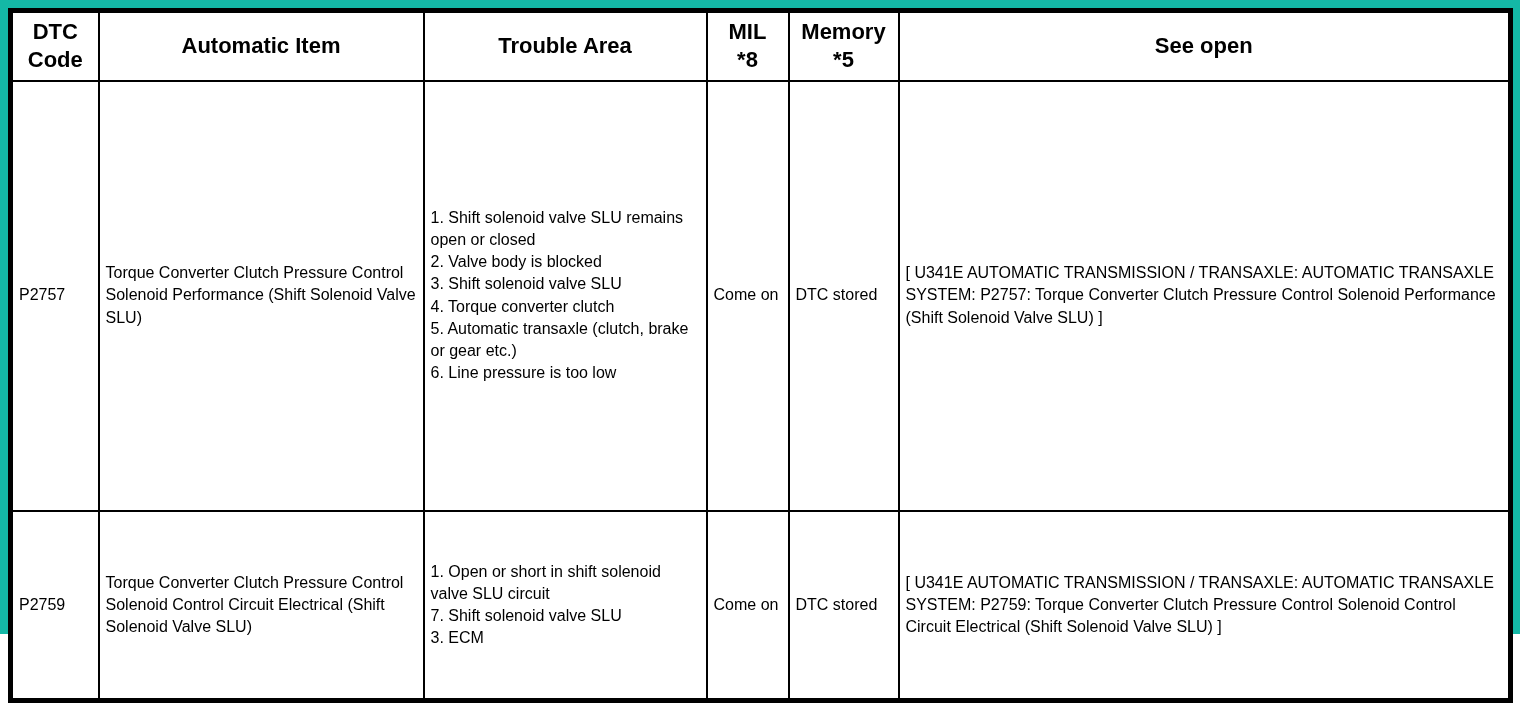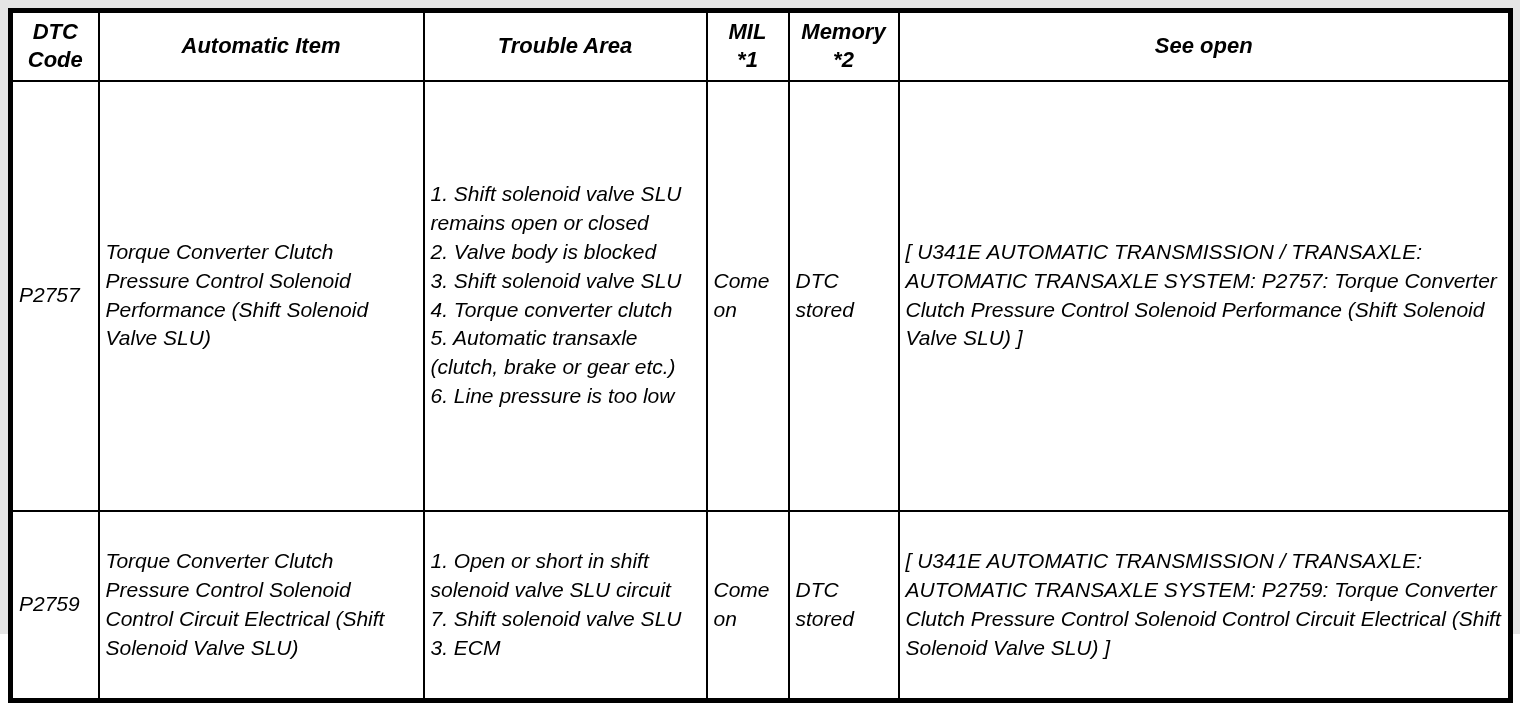--- a/index.html
+++ b/index.html
@@ -7,24 +7,23 @@
     padding: 0;
     background: #ffffff;
     width: 1520px;
     height: 710px;
     overflow: hidden;
   }
   .page {
     position: relative;
     width: 1520px;
     height: 634px;
-    background: #e5e5e5;
+    background: #14b8a6;
     font-family: "Liberation Sans", sans-serif;
     color: #000000;
-    font-style: italic;
   }
   table.dtc-table {
     position: absolute;
     left: 8px;
     top: 8px;
     width: 1500px;
     border-collapse: collapse;
     table-layout: fixed;
     border: 5px solid #000000;
     background: #ffffff;
@@ -39,21 +38,21 @@
   }
   table.dtc-table th {
     font-size: 22px;
     font-weight: bold;
     text-align: center;
     vertical-align: middle;
     line-height: 1.3;
     padding: 2px 4px;
   }
   table.dtc-table td {
-    font-size: 21px;
+    font-size: 16px;
     font-weight: normal;
     text-align: left;
     vertical-align: middle;
     line-height: 1.38;
     padding: 4px 6px;
   }
   thead tr { height: 70px; }
   tbody tr.row-p2757 { height: 430px; }
   tbody tr.row-p2759 { height: 190px; }
   td.code-cell { text-align: center; padding-left: 2px; padding-right: 2px; }
@@ -72,23 +71,23 @@
       <col style="width:110px">
       <col style="width:612px">
     </colgroup>
     <thead>
       <tr class="header-row">
         <th>DTC
 Code</th>
         <th>Automatic Item</th>
         <th>Trouble Area</th>
         <th>MIL
-*1</th>
+*8</th>
         <th>Memory
-*2</th>
+*5</th>
         <th>See open</th>
       </tr>
     </thead>
     <tbody>
       <tr class="row-p2757">
         <td class="code-cell">P2757</td>
         <td class="detection-cell">Torque Converter Clutch Pressure Control Solenoid Performance (Shift Solenoid Valve SLU)</td>
         <td class="trouble-cell">1. Shift solenoid valve SLU remains open or closed
 2. Valve body is blocked
 3. Shift solenoid valve SLU

